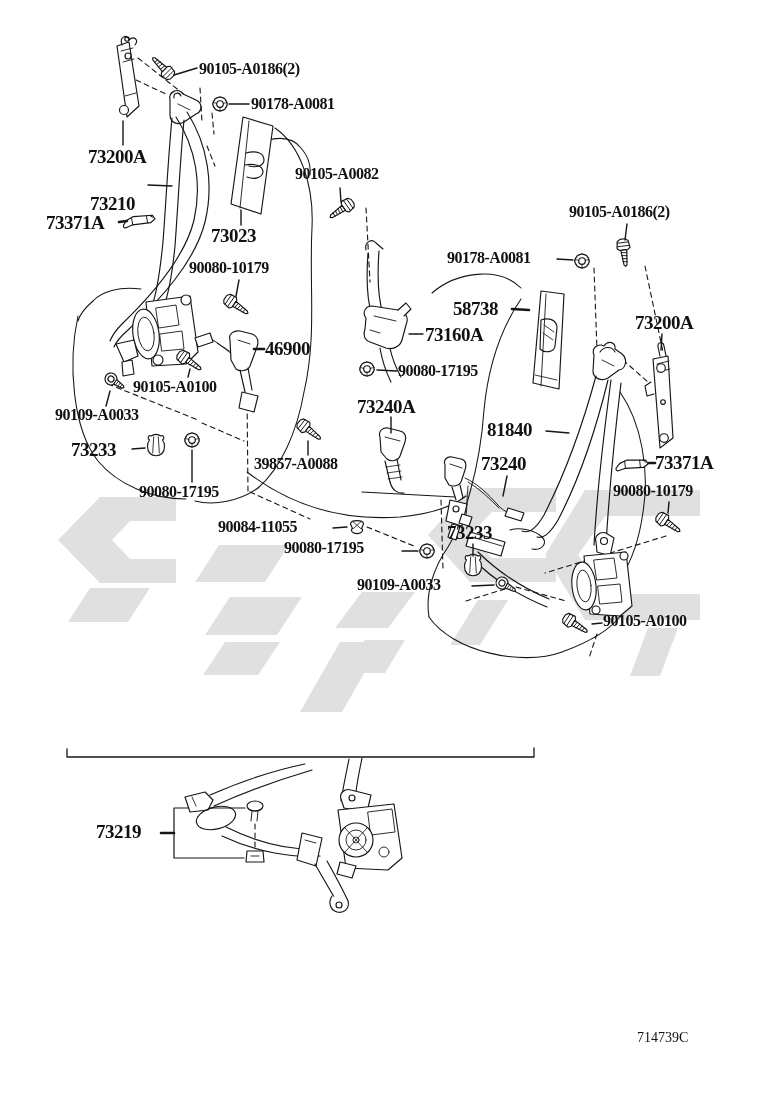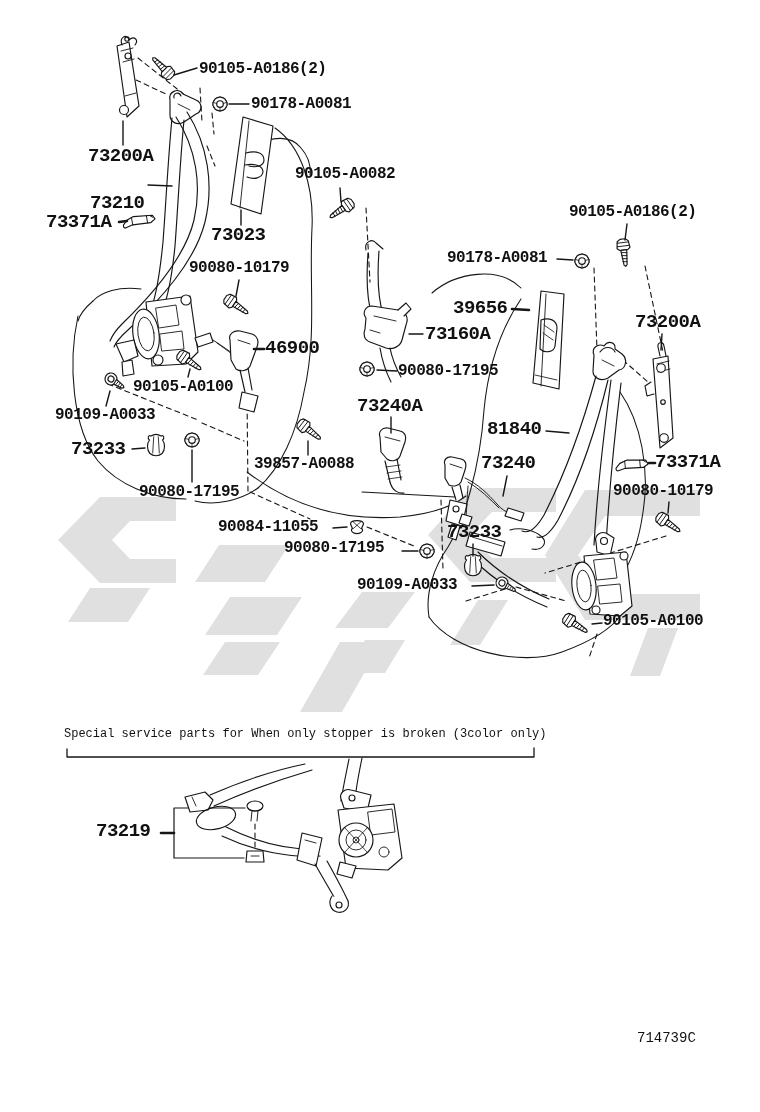--- a/index.html
+++ b/index.html
@@ -1,17 +1,17 @@
 <!DOCTYPE html>
 <html><head>
 <meta charset="utf-8">
 <style>
   html,body{margin:0;padding:0;background:#fff;}
   #stage{position:relative;width:760px;height:1112px;background:#fff;overflow:hidden;
-         font-family:Liberation Mono, monospace;}
+         font-family:Liberation Serif, serif;}
   #art{position:absolute;left:0;top:0;}
   .lbl{position:absolute;color:#111;white-space:pre;line-height:1;}
   .lbl-major{font-size:19px;font-weight:bold;letter-spacing:-0.5px;}
   .lbl-minor{font-size:16px;font-weight:bold;letter-spacing:-0.5px;}
   .lbl-note{font-size:12px;font-weight:normal;letter-spacing:0;}
   .lbl-code{font-size:14px;font-weight:normal;}
 </style>
 </head>
 <body>
 
@@ -332,38 +332,37 @@
   <div class="lbl lbl-minor" style="left:199px;top:61px">90105-A0186(2)</div>
   <div class="lbl lbl-minor" style="left:251px;top:96px">90178-A0081</div>
   <div class="lbl lbl-major" style="left:88px;top:147px">73200A</div>
   <div class="lbl lbl-major" style="left:90px;top:194px">73210</div>
   <div class="lbl lbl-major" style="left:46px;top:213px">73371A</div>
   <div class="lbl lbl-major" style="left:211px;top:226px">73023</div>
   <div class="lbl lbl-minor" style="left:295px;top:166px">90105-A0082</div>
   <div class="lbl lbl-minor" style="left:189px;top:260px">90080-10179</div>
   <div class="lbl lbl-minor" style="left:447px;top:250px">90178-A0081</div>
   <div class="lbl lbl-minor" style="left:569px;top:204px">90105-A0186(2)</div>
-  <div class="lbl lbl-major" style="left:453px;top:299px">39656</div>
+  <div class="lbl lbl-major" style="left:453px;top:299px">58738</div>
   <div class="lbl lbl-major" style="left:425px;top:325px">73160A</div>
   <div class="lbl lbl-major" style="left:635px;top:313px">73200A</div>
   <div class="lbl lbl-major" style="left:265px;top:339px">46900</div>
   <div class="lbl lbl-minor" style="left:398px;top:363px">90080-17195</div>
   <div class="lbl lbl-minor" style="left:133px;top:379px">90105-A0100</div>
   <div class="lbl lbl-major" style="left:357px;top:397px">73240A</div>
   <div class="lbl lbl-minor" style="left:55px;top:407px">90109-A0033</div>
   <div class="lbl lbl-major" style="left:487px;top:420px">81840</div>
   <div class="lbl lbl-major" style="left:71px;top:440px">73233</div>
   <div class="lbl lbl-major" style="left:481px;top:454px">73240</div>
   <div class="lbl lbl-major" style="left:655px;top:453px">73371A</div>
   <div class="lbl lbl-minor" style="left:254px;top:456px">39857-A0088</div>
   <div class="lbl lbl-minor" style="left:139px;top:484px">90080-17195</div>
   <div class="lbl lbl-minor" style="left:613px;top:483px">90080-10179</div>
   <div class="lbl lbl-minor" style="left:218px;top:519px">90084-11055</div>
   <div class="lbl lbl-major" style="left:447px;top:523px">73233</div>
   <div class="lbl lbl-minor" style="left:284px;top:540px">90080-17195</div>
   <div class="lbl lbl-minor" style="left:357px;top:577px">90109-A0033</div>
   <div class="lbl lbl-minor" style="left:603px;top:613px">90105-A0100</div>
 
-  <div class="lbl lbl-note" style="left:64px;top:728px">Special service parts for When only stopper is broken (3color only)</div>
   <div class="lbl lbl-major" style="left:96px;top:822px">73219</div>
   <div class="lbl lbl-code" style="left:637px;top:1031px">714739C</div>
 
 </div>
 
 </body></html>

